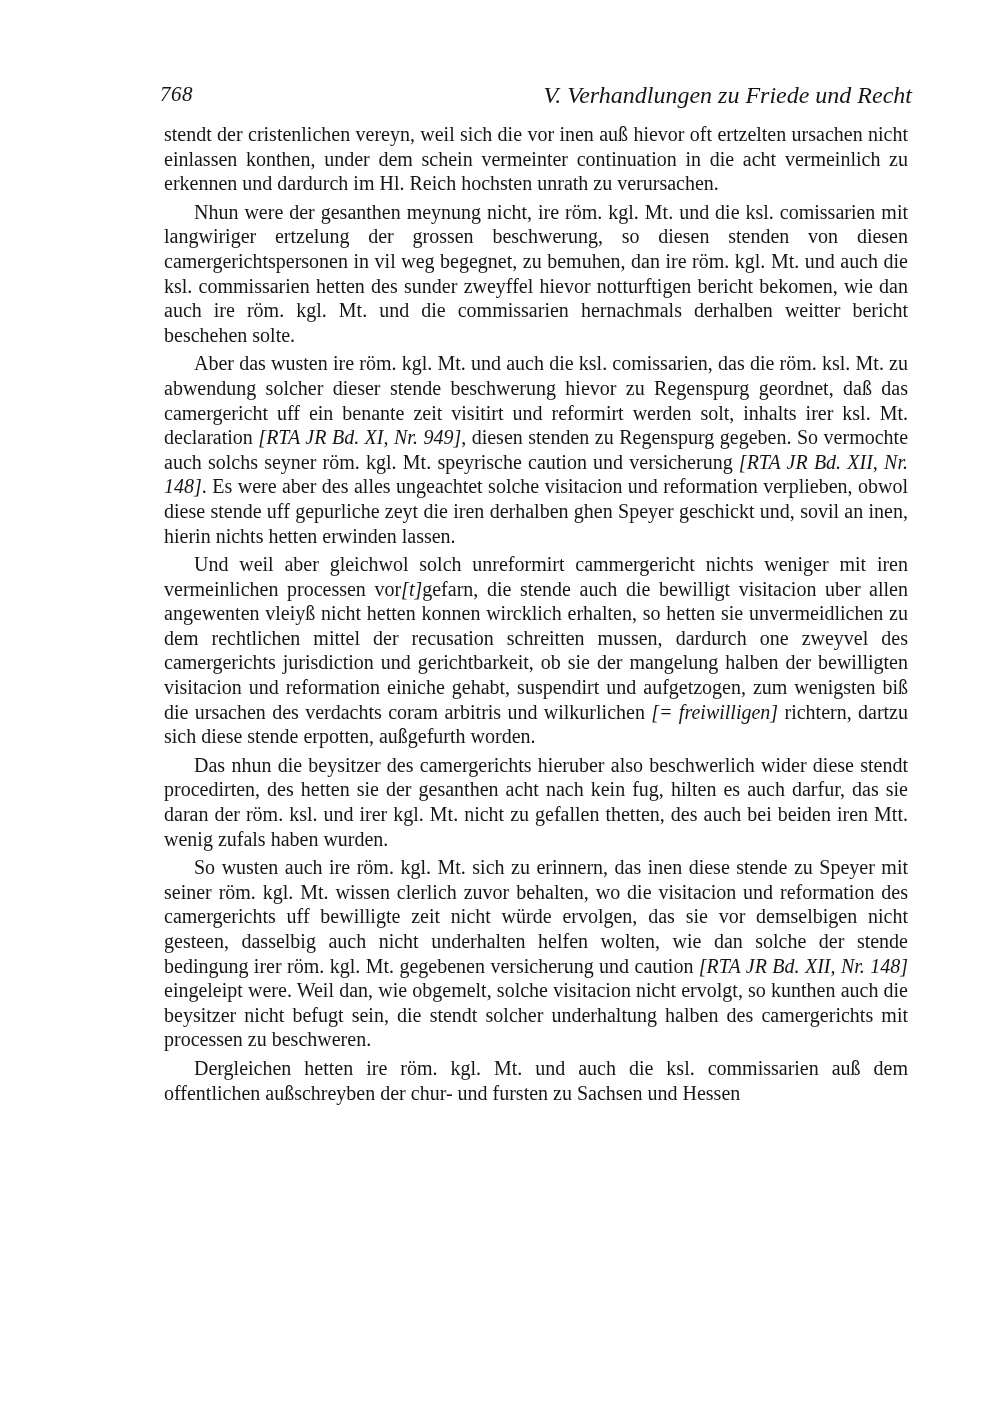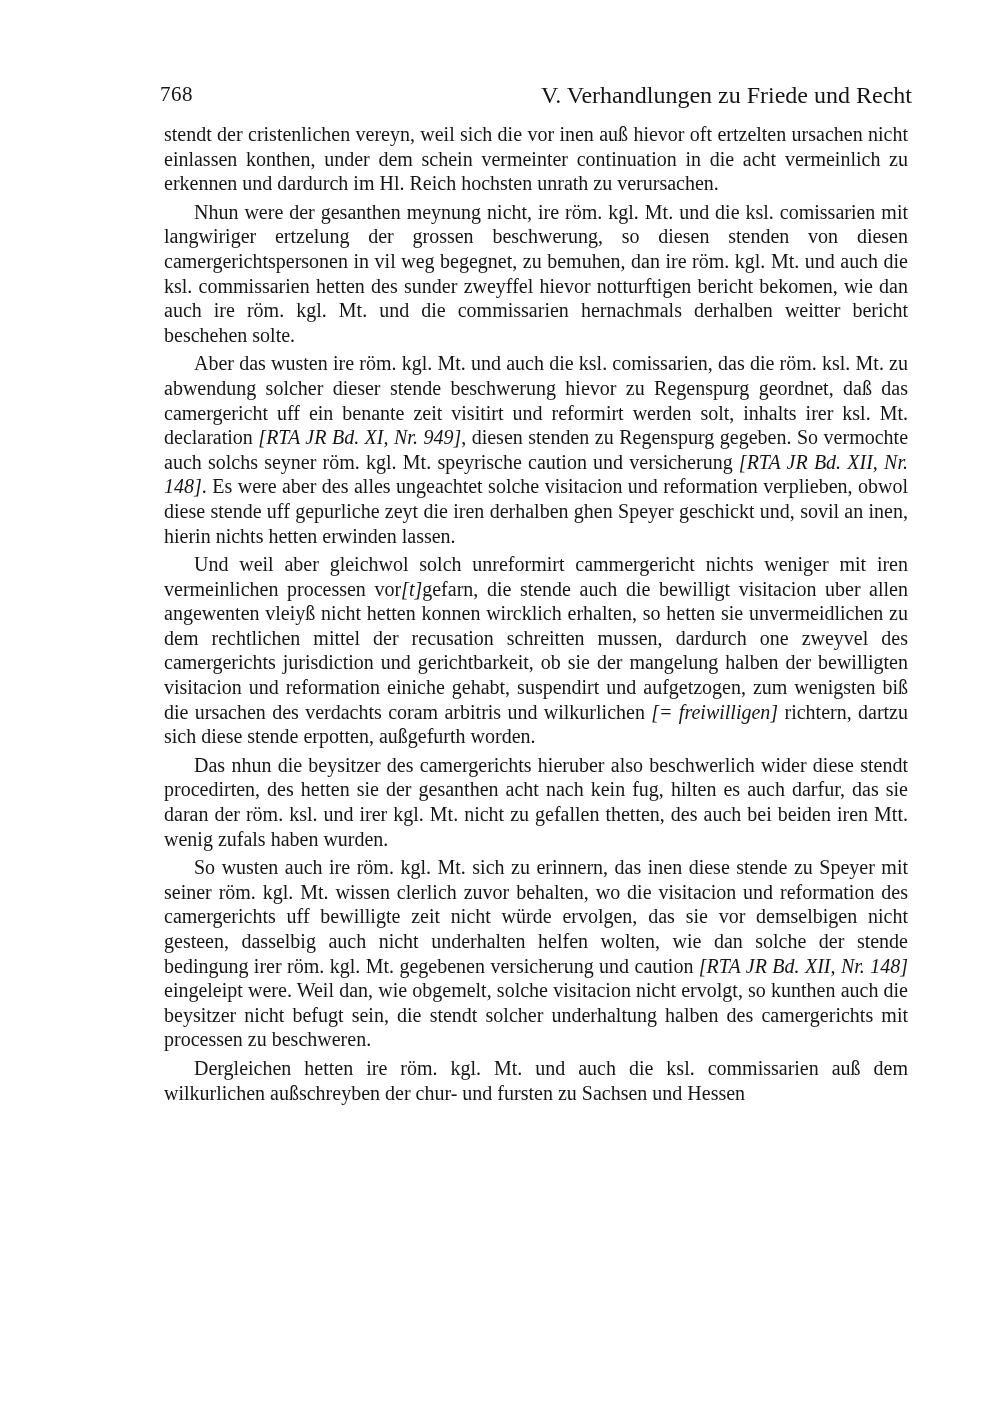--- a/index.html
+++ b/index.html
@@ -18,20 +18,21 @@
     height: 1418px;
     background: #ffffff;
     overflow: hidden;
   }
   .page-header {
     position: absolute;
     top: 82px;
     left: 160px;
     width: 752px;
     height: 26px;
+    font-style: italic;
   }
   .page-number {
     position: absolute;
     left: 0;
     top: 0;
     font-size: 21px;
     letter-spacing: 0.5px;
   }
   .running-head {
     text-align: right;
@@ -65,15 +66,15 @@
     <span class="page-number">768</span>
     <div class="running-head">V. Verhandlungen zu Friede und Recht</div>
   </div>
   <div class="text-block" id="text-block">
       <p class=""><span>stendt der cristenlichen vereyn, weil sich die vor inen auß hievor oft ertzelten ursachen nicht einlassen konthen, under dem schein vermeinter continuation in die acht vermeinlich zu erkennen und dardurch im Hl. Reich hochsten unrath zu verursachen.</span></p>
       <p class="indent"><span>Nhun were der gesanthen meynung nicht, ire röm. kgl. Mt. und die ksl. comissarien mit langwiriger ertzelung der grossen beschwerung, so diesen stenden von diesen camergerichtspersonen in vil weg begegnet, zu bemuhen, dan ire röm. kgl. Mt. und auch die ksl. commissarien hetten des sunder zweyffel hievor notturftigen bericht bekomen, wie dan auch ire röm. kgl. Mt. und die commissarien hernachmals derhalben weitter bericht beschehen solte.</span></p>
       <p class="indent"><span>Aber das wusten ire röm. kgl. Mt. und auch die ksl. comissarien, das die röm. ksl. Mt. zu abwendung solcher dieser stende beschwerung hievor zu Regenspurg geordnet, daß das camergericht uff ein benante zeit visitirt und reformirt werden solt, inhalts irer ksl. Mt. declaration </span><em>[RTA JR Bd. XI, Nr. 949]</em><span>, diesen stenden zu Regenspurg gegeben. So vermochte auch solchs seyner röm. kgl. Mt. speyrische caution und versicherung </span><em>[RTA JR Bd. XII, Nr. 148]</em><span>. Es were aber des alles ungeachtet solche visitacion und reformation verplieben, obwol diese stende uff gepurliche zeyt die iren derhalben ghen Speyer geschickt und, sovil an inen, hierin nichts hetten erwinden lassen.</span></p>
       <p class="indent"><span>Und weil aber gleichwol solch unreformirt cammergericht nichts weniger mit iren vermeinlichen processen vor</span><em>[t]</em><span>gefarn, die stende auch die bewilligt visitacion uber allen angewenten vleiyß nicht hetten konnen wircklich erhalten, so hetten sie unvermeidlichen zu dem rechtlichen mittel der recusation schreitten mussen, dardurch one zweyvel des camergerichts jurisdiction und gerichtbarkeit, ob sie der mangelung halben der bewilligten visitacion und reformation einiche gehabt, suspendirt und aufgetzogen, zum wenigsten biß die ursachen des verdachts coram arbitris und wilkurlichen </span><em>[= freiwilligen]</em><span> richtern, dartzu sich diese stende erpotten, außgefurth worden.</span></p>
       <p class="indent"><span>Das nhun die beysitzer des camergerichts hieruber also beschwerlich wider diese stendt procedirten, des hetten sie der gesanthen acht nach kein fug, hilten es auch darfur, das sie daran der röm. ksl. und irer kgl. Mt. nicht zu gefallen thetten, des auch bei beiden iren Mtt. wenig zufals haben wurden.</span></p>
       <p class="indent"><span>So wusten auch ire röm. kgl. Mt. sich zu erinnern, das inen diese stende zu Speyer mit seiner röm. kgl. Mt. wissen clerlich zuvor behalten, wo die visitacion und reformation des camergerichts uff bewilligte zeit nicht würde ervolgen, das sie vor demselbigen nicht gesteen, dasselbig auch nicht underhalten helfen wolten, wie dan solche der stende bedingung irer röm. kgl. Mt. gegebenen versicherung und caution </span><em>[RTA JR Bd. XII, Nr. 148]</em><span> eingeleipt were. Weil dan, wie obgemelt, solche visitacion nicht ervolgt, so kunthen auch die beysitzer nicht befugt sein, die stendt solcher underhaltung halben des camergerichts mit processen zu beschweren.</span></p>
-      <p class="indent"><span>Dergleichen hetten ire röm. kgl. Mt. und auch die ksl. commissarien auß dem wilkurlichen außschreyben der chur- und fursten zu Sachsen und Hessen</span></p>
+      <p class="indent"><span>Dergleichen hetten ire röm. kgl. Mt. und auch die ksl. commissarien auß dem offentlichen außschreyben der chur- und fursten zu Sachsen und Hessen</span></p>
     </div>
 </div>
 
 </body></html>

